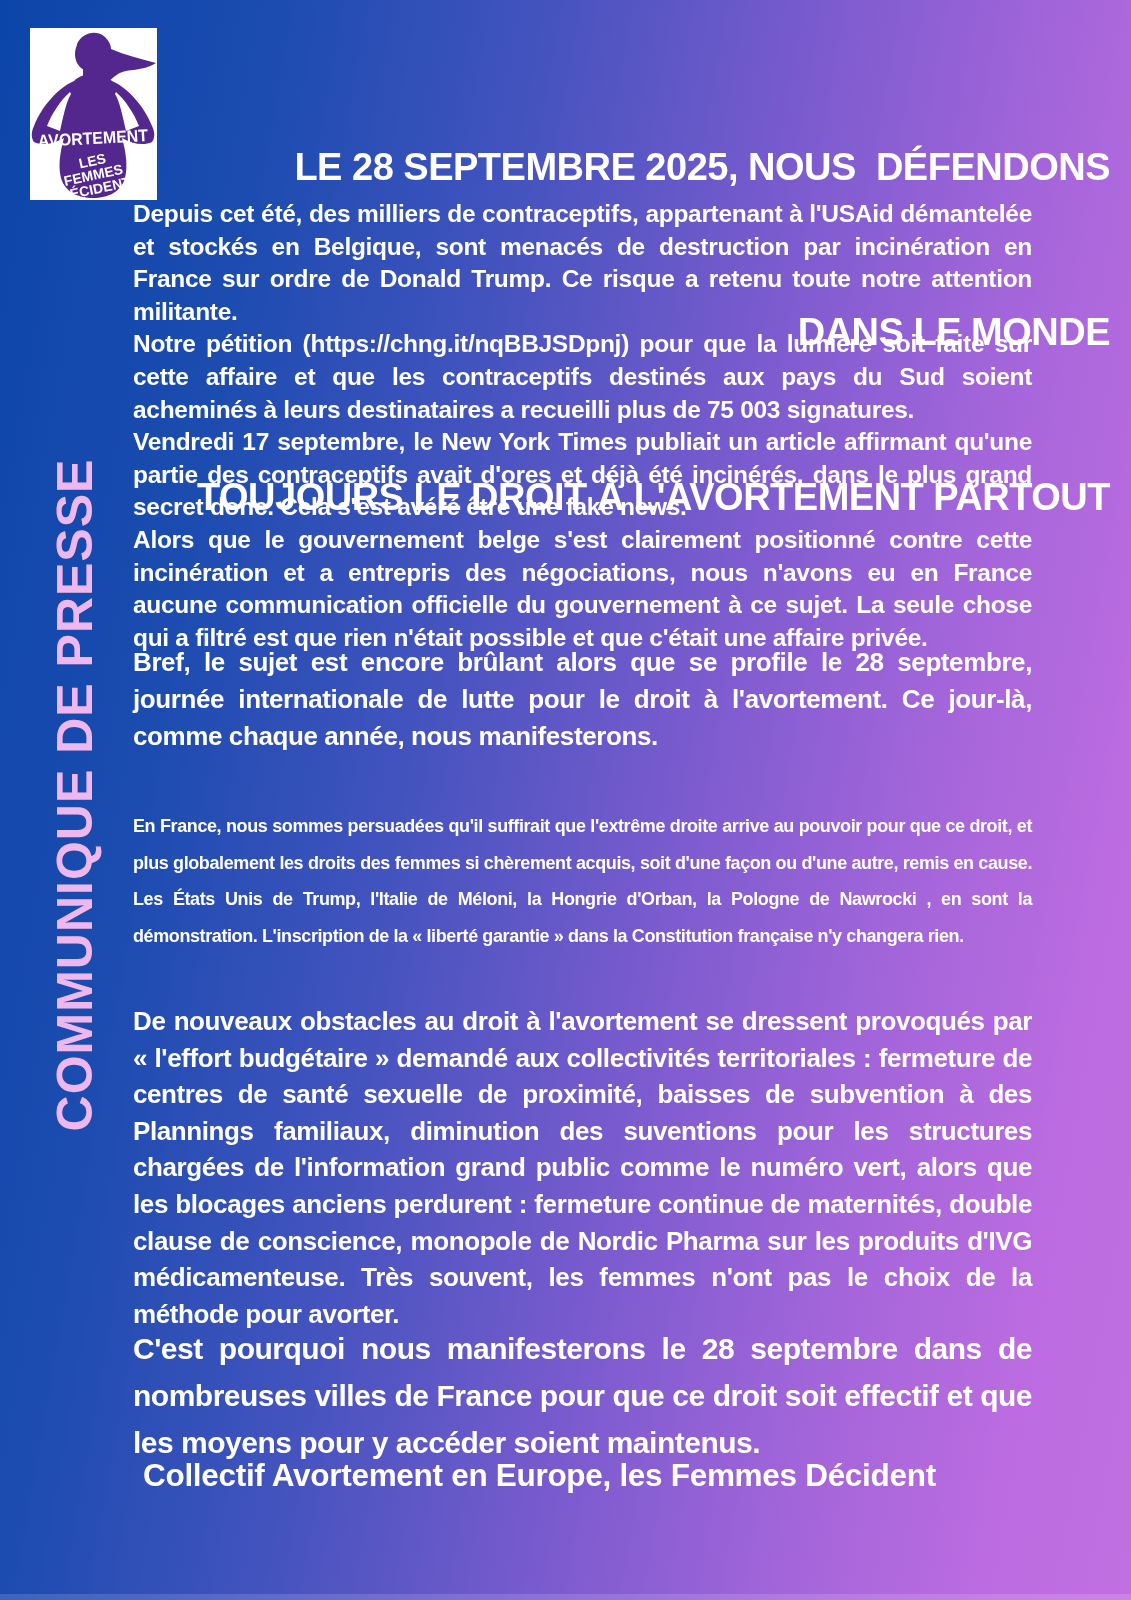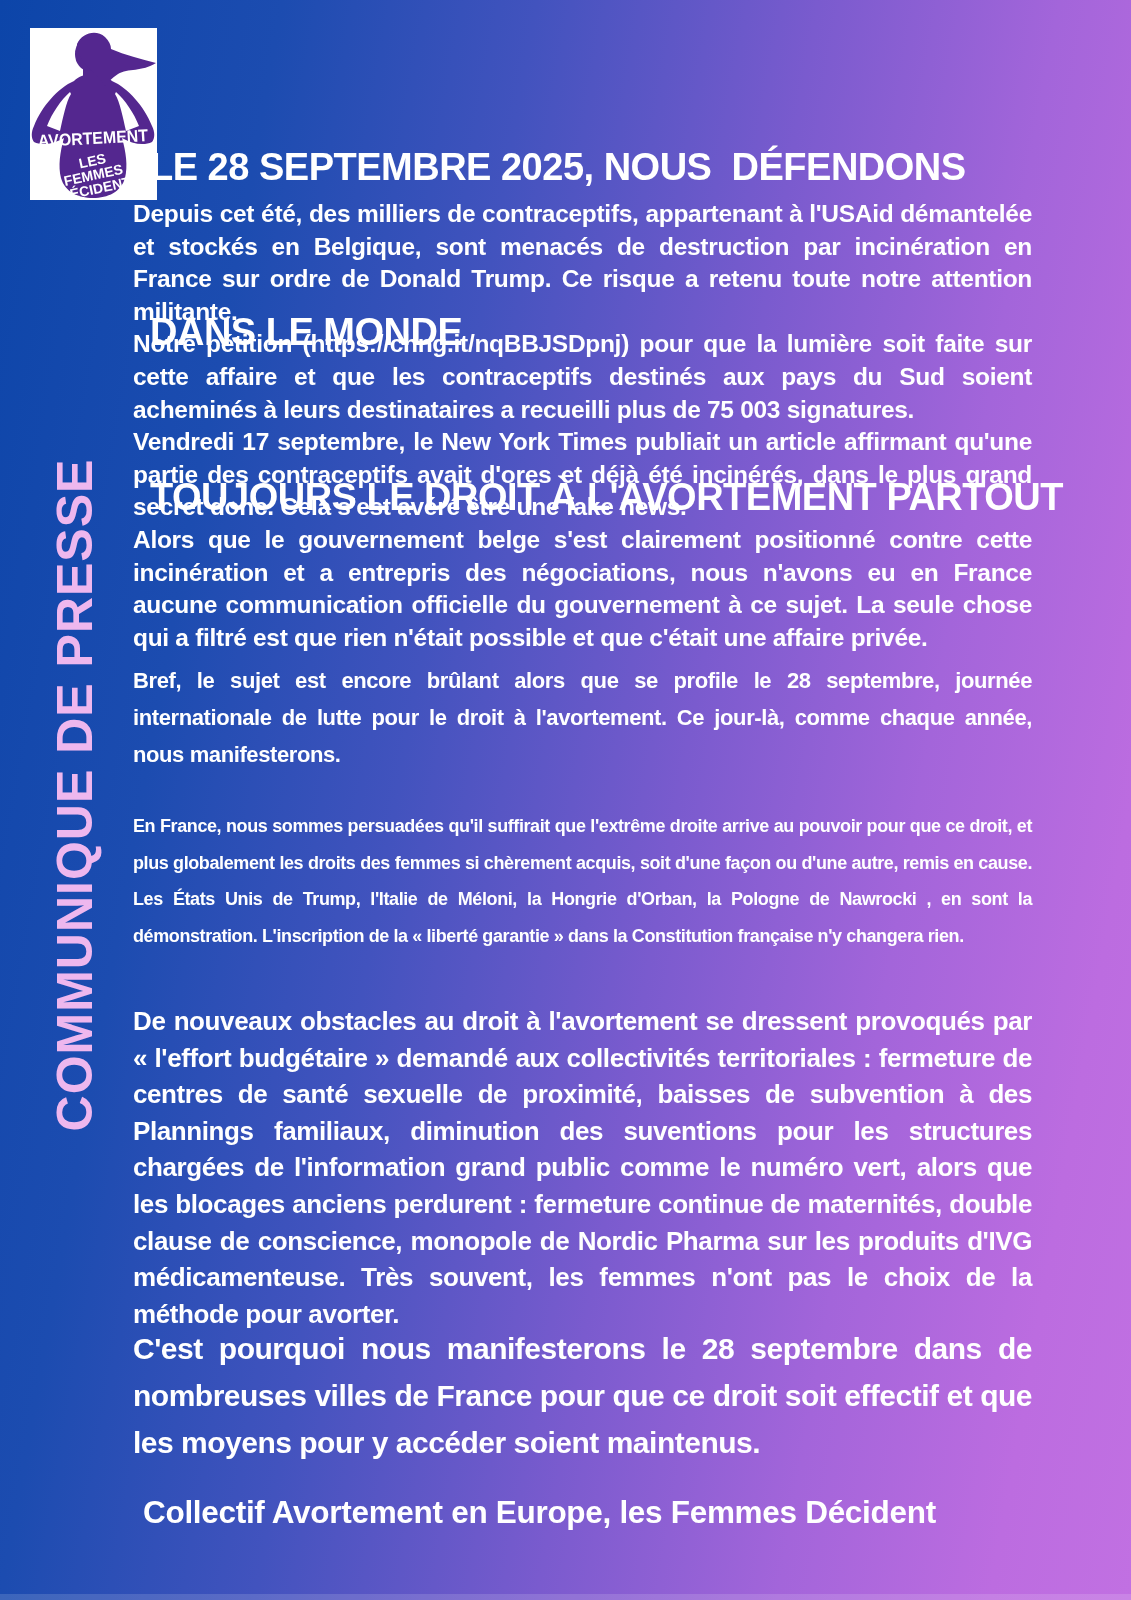--- a/index.html
+++ b/index.html
@@ -13,41 +13,41 @@
   }
   
   .logo{
     position:absolute;left:30px;top:28px;width:127px;height:172px;
     background:#ffffff;
   }
   .logo svg{display:block;width:100%;height:100%;}
   
   .title{
     position:absolute;left:150px;top:30px;width:960px;margin:0;
-    text-align:left;font-size:38px;line-height:55px;font-weight:bold;
+    text-align:right;font-size:38px;line-height:55px;font-weight:bold;
     letter-spacing:-0.5px;white-space:pre;
   }
   .title .tl{display:block;}
   
   .press-label{
     position:absolute;left:-325px;top:745px;width:800px;height:100px;
     transform:rotate(-90deg);
     text-align:center;line-height:100px;
     font-size:50px;font-weight:bold;letter-spacing:1px;
     color:#eeb7ee;white-space:nowrap;
   }
   
   .block{position:absolute;left:133px;width:899px;text-align:justify;font-weight:bold;}
   .block p{margin:0;}
   .block1{top:198px;font-size:24.5px;line-height:32.6px;letter-spacing:-0.3px;}
-  .block2{top:662px;font-size:22px;line-height:37px;letter-spacing:-0.4px;}
+  .block2{top:644px;font-size:26px;line-height:37px;letter-spacing:-0.4px;}
   .block3{top:808px;font-size:18px;line-height:36.6px;letter-spacing:-0.4px;}
   .block4{top:1003px;font-size:26px;line-height:36.6px;letter-spacing:-0.4px;}
   .closing{top:1325px;font-size:30px;line-height:47px;letter-spacing:-0.5px;}
-  .signature{top:1492px;font-size:31.5px;line-height:40px;text-align:left;padding-left:10px;letter-spacing:-0.3px;}
+  .signature{top:1455px;font-size:31.5px;line-height:40px;text-align:left;padding-left:10px;letter-spacing:-0.3px;}
   .bottom-band{position:absolute;left:0;right:0;bottom:0;height:6px;background:rgba(255,255,255,0.14);}
 </style>
 </head>
 <body>
 
 <div class="page">
 
   <div class="logo">
     <svg viewBox="0 0 127 172" xmlns="http://www.w3.org/2000/svg">
 

